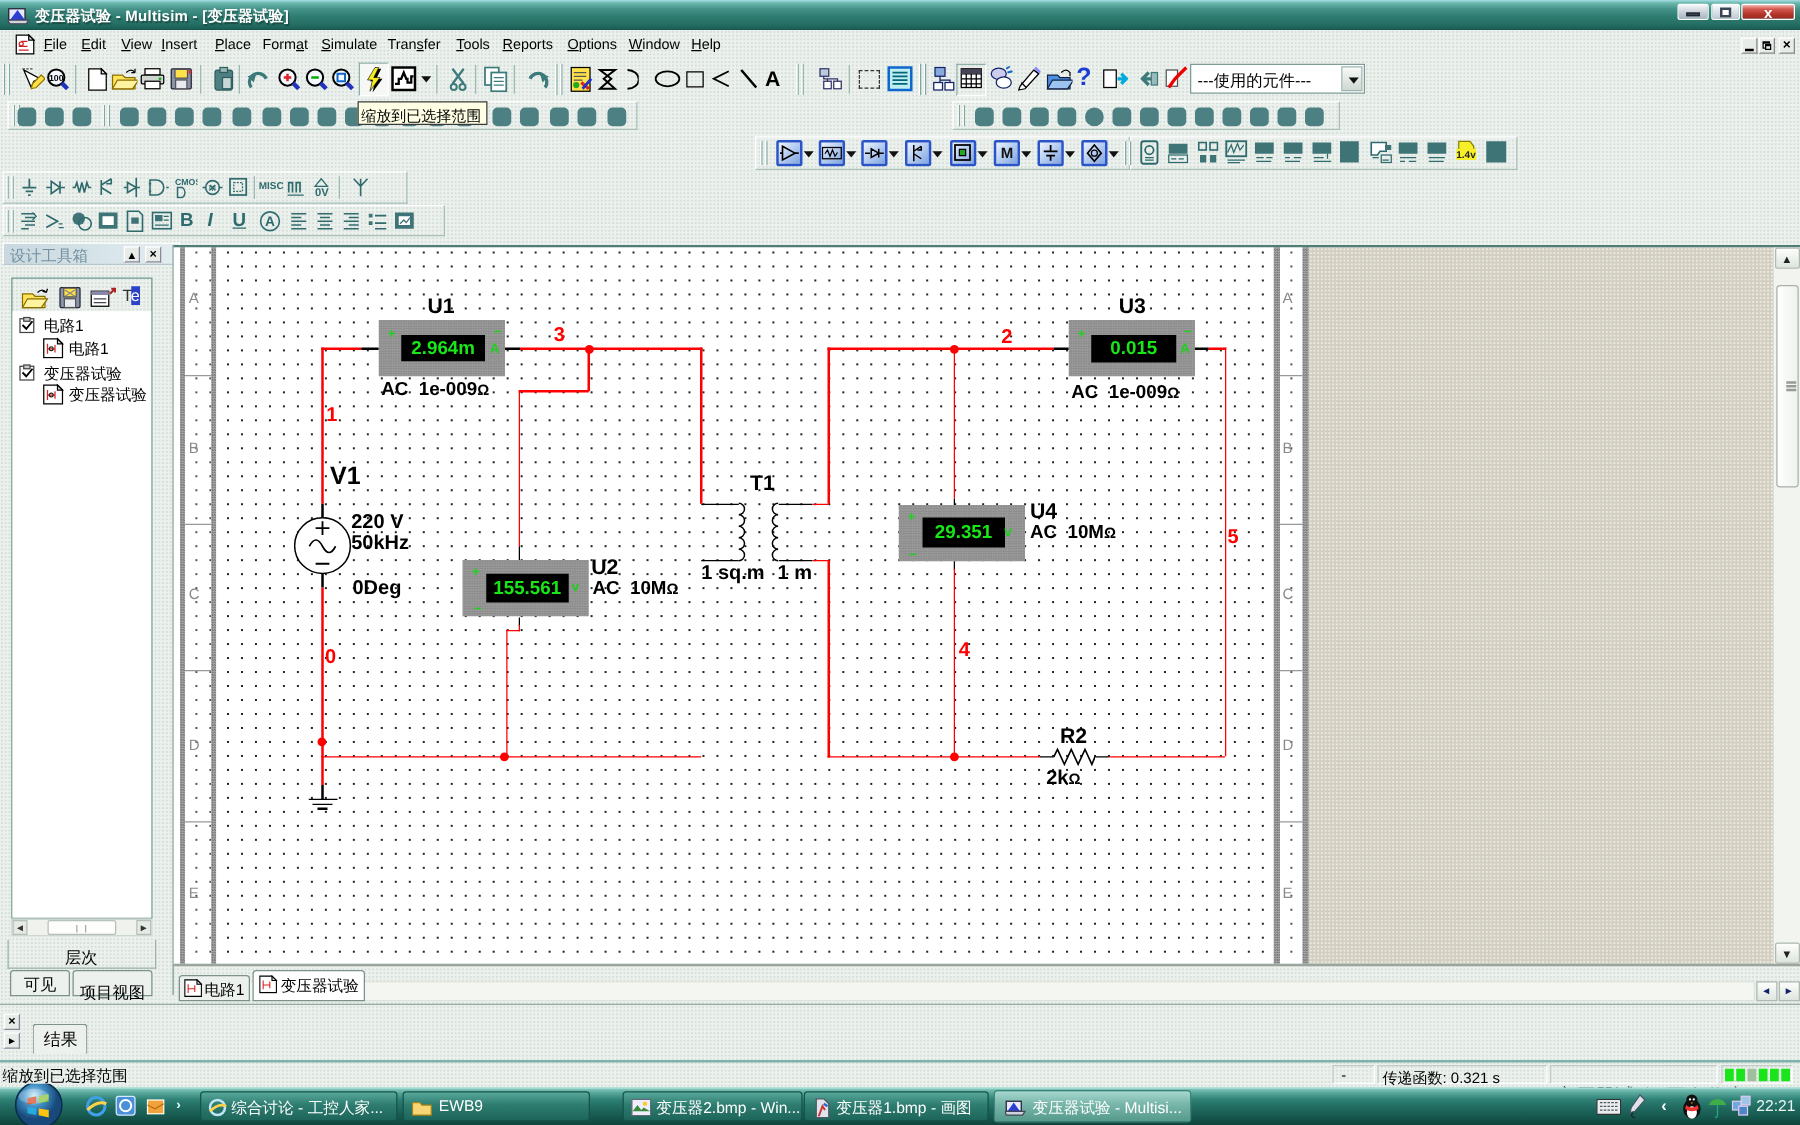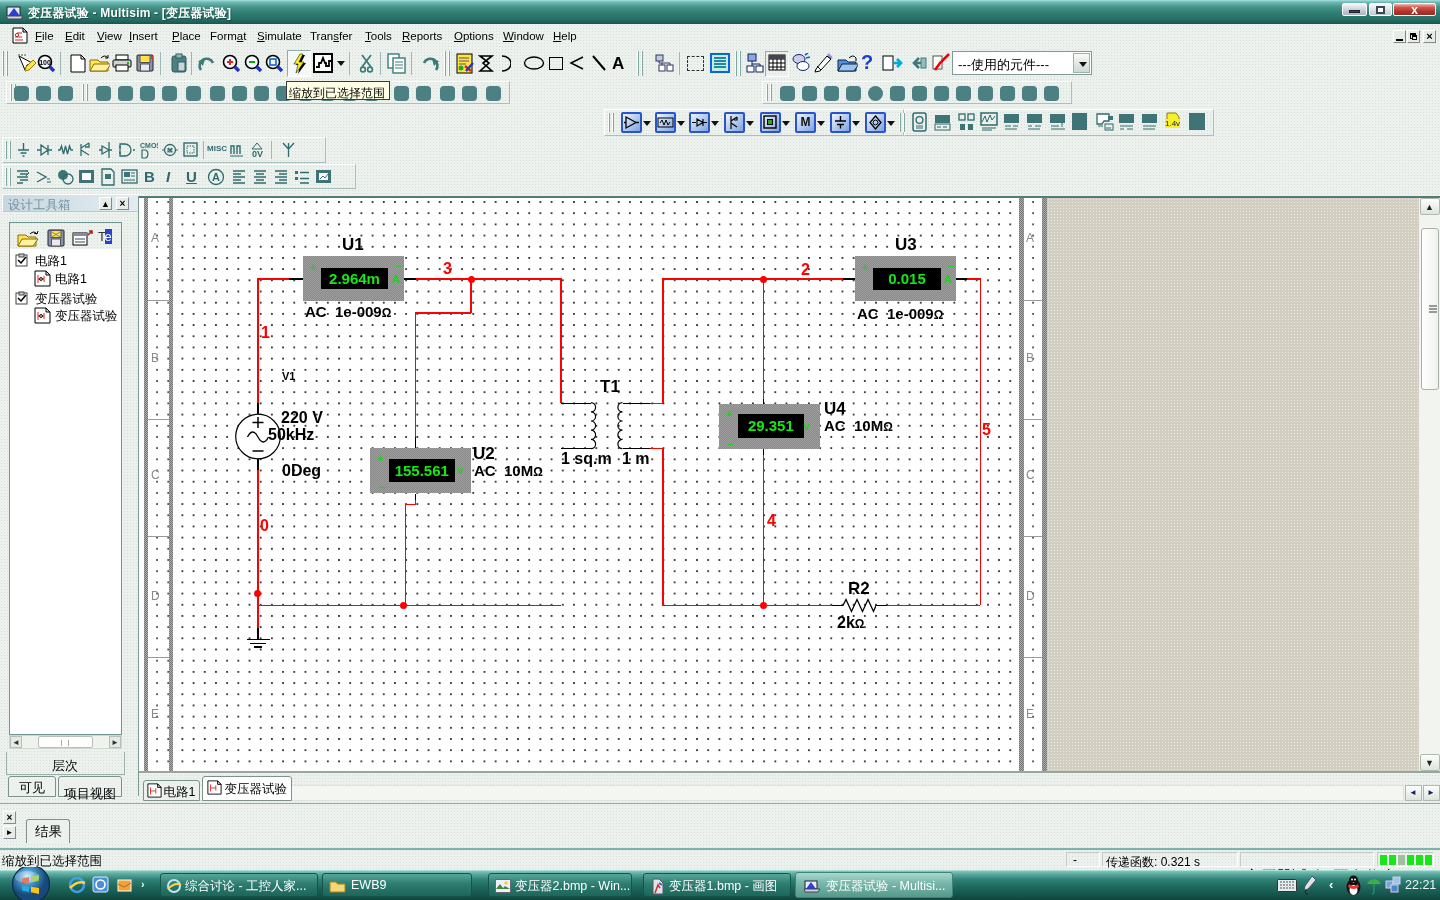--- a/index.html
+++ b/index.html
@@ -410,21 +410,21 @@
  <svg class="abs" style="left:1118px;top:4px" width="17" height="19">
       <rect x="1" y="1" width="15" height="9" fill="#3f7476"></rect>
       <path d="M2 13 h13 M2 16 h4 m3 0 h6" stroke="#2f6b6d"></path>
     </svg>
  <svg class="abs" style="left:1141px;top:4px" width="17" height="19">
       <rect x="1" y="1" width="15" height="9" fill="#3f7476"></rect>
       <path d="M2 13 h13 M2 16 h12" stroke="#2f6b6d"></path>
     </svg>
  <div class="abs" style="left:1164px;top:3px;width:18px;height:19px"><svg width="18" height="19">
         <path d="M3 1 h9 l3 4 v9 h-12 Z" fill="#f7ef2a" stroke="#8a8000"></path>
-      </svg><span style="position:absolute;left:1px;top:7px;font-size:8px;font-weight:normal;color:#222;background:#f7ef2a">1.4v</span></div>
+      </svg><span style="position:absolute;left:1px;top:7px;font-size:8px;font-weight:bold;color:#222;background:#f7ef2a">1.4v</span></div>
  <div class="abs" style="left:1189px;top:4px;width:16px;height:17px;background:#3f7476"></div>
 </div>
 <div id="tb4" class="abs" style="left:0;top:137px;width:1328px;height:27px">
  <div class="tbbox" style="left:2px;top:0;width:324px;height:26px"></div>
  <div class="handle2" style="left:5px;top:4px;height:18px">
       <i style="left:0"></i>
       <i style="left:4px"></i>
     </div>
  <svg class="abs" style="left:16px;top:5px" width="15" height="16">
       <path d="M7.5 1 v7 M2 8 h11 M4.5 11 h6 M6.5 14 h2" stroke="#2f6b6d" stroke-width="1.4" fill="none"></path>
@@ -759,23 +759,23 @@
     <div class="gm" style="left:665.4px;top:230.6px">v</div>
 
  <div class="lab" style="left:204px;top:44.5px;font-size:17px">U1</div>
  <div class="lab" style="left:167px;top:113px">AC&nbsp; 1e-009<span style="font-size:12px">Ω</span></div>
  <div class="lab" style="left:757px;top:44.5px;font-size:17px">U3</div>
  <div class="lab" style="left:719px;top:115px">AC&nbsp; 1e-009<span style="font-size:12px">Ω</span></div>
  <div class="lab" style="left:335px;top:253.5px;font-size:17px">U2</div>
  <div class="lab" style="left:336px;top:271.5px">AC&nbsp; 10M<span style="font-size:12px">Ω</span></div>
  <div class="lab" style="left:686px;top:209px;font-size:17px">U4</div>
  <div class="lab" style="left:686px;top:226.5px">AC&nbsp; 10M<span style="font-size:12px">Ω</span></div>
- <div class="lab" style="left:144px;top:180px;font-size:11px">V1</div>
+ <div class="lab" style="left:126px;top:180px;font-size:20px">V1</div>
  <div class="lab" style="left:143px;top:219px;font-size:16px">220 V</div>
- <div class="lab" style="left:130px;top:235.5px;font-size:16px">50kHz</div>
+ <div class="lab" style="left:143px;top:235.5px;font-size:16px">50kHz</div>
  <div class="lab" style="left:144px;top:272px;font-size:16px">0Deg</div>
  <div class="lab" style="left:462px;top:187px;font-size:17px">T1</div>
  <div class="lab" style="left:423px;top:260px;font-size:16px">1 sq.m</div>
  <div class="lab" style="left:484px;top:260px;font-size:16px">1 m</div>
  <div class="lab" style="left:710px;top:388.5px;font-size:17px">R2</div>
  <div class="lab" style="left:699px;top:424px;font-size:16px">2k<span style="font-size:12px">Ω</span></div>
 
  <div class="net" style="left:123px;top:134px">1</div>
  <div class="net" style="left:305px;top:70px">3</div>
  <div class="net" style="left:663px;top:71px">2</div>
@@ -851,21 +851,21 @@
         <path d="M2 11 q7 -7 13 -4" stroke="#ffd24a" stroke-width="2" fill="none"></path>
       </svg>
   <span style="position:absolute;left:24px;top:4px;color:#fff;font-size:12.5px;white-space:nowrap">综合讨论 - 工控人家...</span>
  </div>
  <div class="abs" style="left:322px;top:3px;width:150px;height:24px;border-radius:3px;background:linear-gradient(#57a79b,#2e7c70 45%,#1d655a);border:1px solid #14544b">
   <svg style="position:absolute;left:6px;top:5px" width="17" height="14">
         <path d="M1 3 h6 l1.5 2 h7.5 v8 h-15 Z" fill="#f7d775" stroke="#a88418"></path>
       </svg>
   <span style="position:absolute;left:28px;top:4px;color:#fff;font-size:12.5px">EWB9</span>
  </div>
- <div class="abs" style="left:488px;top:3px;width:144px;height:24px;border-radius:3px;background:linear-gradient(#57a79b,#2e7c70 45%,#1d655a);border:1px solid #14544b">
+ <div class="abs" style="left:498px;top:3px;width:144px;height:24px;border-radius:3px;background:linear-gradient(#57a79b,#2e7c70 45%,#1d655a);border:1px solid #14544b">
   <svg style="position:absolute;left:6px;top:5px" width="16" height="14">
         <rect x="0.5" y="0.5" width="15" height="13" fill="#eef" stroke="#667"></rect>
         <path d="M1 10 l4 -5 3 4 2 -2 5 3" fill="#3a8a3a" stroke="none"></path>
         <circle cx="11" cy="4" r="1.8" fill="#f6d02a"></circle>
       </svg>
   <span style="position:absolute;left:26px;top:4px;color:#fff;font-size:12.5px;white-space:nowrap">变压器2.bmp - Win...</span>
  </div>
  <div class="abs" style="left:643px;top:3px;width:148px;height:24px;border-radius:3px;background:linear-gradient(#57a79b,#2e7c70 45%,#1d655a);border:1px solid #14544b">
   <svg style="position:absolute;left:6px;top:4px" width="15" height="17">
         <path d="M3 1 h6 l4 4 v11 h-10 Z" fill="#dfe4ea" stroke="#556"></path>

